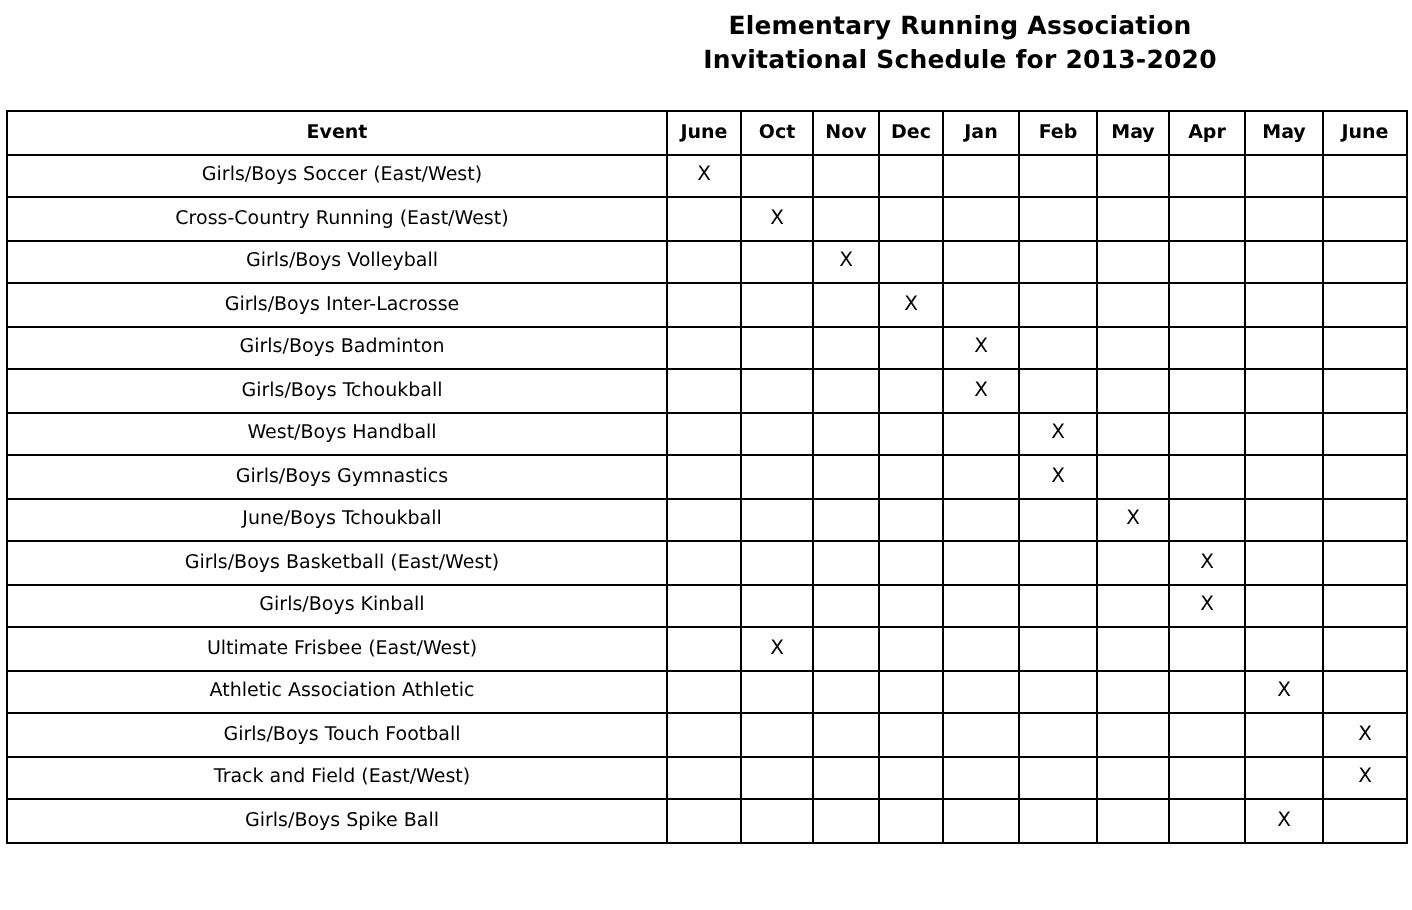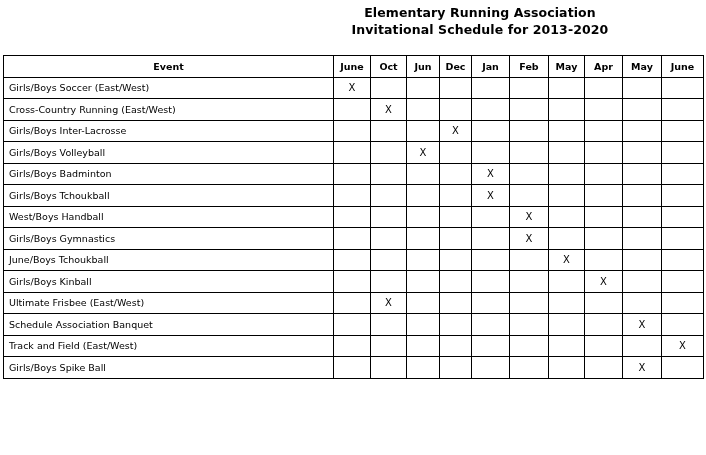--- a/index.html
+++ b/index.html
@@ -41,21 +41,21 @@
     padding: 0;
     font-size: 9.5px;
     white-space: nowrap;
     overflow: hidden;
   }
   table.schedule th {
     font-weight: bold;
     font-size: 9.5px;
   }
   table.schedule td.event {
-    text-align: left;
+    text-align: center;
     padding-left: 5px;
   }
   table.schedule td.mark {
     text-align: center;
     font-size: 10px;
   }
 </style>
 </head>
 <body>
 
@@ -76,21 +76,21 @@
     <col style="width:36px">
     <col style="width:38px">
     <col style="width:39px">
     <col style="width:42px">
   </colgroup>
   <thead>
     <tr id="header-row">
         <th>Event</th>
         <th>June</th>
         <th>Oct</th>
-        <th>Jun</th>
+        <th>Nov</th>
         <th>Dec</th>
         <th>Jan</th>
         <th>Feb</th>
         <th>May</th>
         <th>Apr</th>
         <th>May</th>
         <th>June</th>
       </tr>
   </thead>
   <tbody id="table-body">
@@ -114,46 +114,46 @@
         <td class="mark"></td>
         <td class="mark"></td>
         <td class="mark"></td>
         <td class="mark"></td>
         <td class="mark"></td>
         <td class="mark"></td>
         <td class="mark"></td>
         <td class="mark"></td>
       </tr>
       <tr>
+        <td class="event">Girls/Boys Volleyball</td>
+        <td class="mark"></td>
+        <td class="mark"></td>
+        <td class="mark">X</td>
+        <td class="mark"></td>
+        <td class="mark"></td>
+        <td class="mark"></td>
+        <td class="mark"></td>
+        <td class="mark"></td>
+        <td class="mark"></td>
+        <td class="mark"></td>
+      </tr>
+      <tr>
         <td class="event">Girls/Boys Inter-Lacrosse</td>
         <td class="mark"></td>
         <td class="mark"></td>
         <td class="mark"></td>
         <td class="mark">X</td>
         <td class="mark"></td>
         <td class="mark"></td>
         <td class="mark"></td>
         <td class="mark"></td>
         <td class="mark"></td>
         <td class="mark"></td>
       </tr>
       <tr>
-        <td class="event">Girls/Boys Volleyball</td>
-        <td class="mark"></td>
-        <td class="mark"></td>
-        <td class="mark">X</td>
-        <td class="mark"></td>
-        <td class="mark"></td>
-        <td class="mark"></td>
-        <td class="mark"></td>
-        <td class="mark"></td>
-        <td class="mark"></td>
-        <td class="mark"></td>
-      </tr>
-      <tr>
         <td class="event">Girls/Boys Badminton</td>
         <td class="mark"></td>
         <td class="mark"></td>
         <td class="mark"></td>
         <td class="mark"></td>
         <td class="mark">X</td>
         <td class="mark"></td>
         <td class="mark"></td>
         <td class="mark"></td>
         <td class="mark"></td>
@@ -205,20 +205,33 @@
         <td class="mark"></td>
         <td class="mark"></td>
         <td class="mark"></td>
         <td class="mark"></td>
         <td class="mark">X</td>
         <td class="mark"></td>
         <td class="mark"></td>
         <td class="mark"></td>
       </tr>
       <tr>
+        <td class="event">Girls/Boys Basketball (East/West)</td>
+        <td class="mark"></td>
+        <td class="mark"></td>
+        <td class="mark"></td>
+        <td class="mark"></td>
+        <td class="mark"></td>
+        <td class="mark"></td>
+        <td class="mark"></td>
+        <td class="mark">X</td>
+        <td class="mark"></td>
+        <td class="mark"></td>
+      </tr>
+      <tr>
         <td class="event">Girls/Boys Kinball</td>
         <td class="mark"></td>
         <td class="mark"></td>
         <td class="mark"></td>
         <td class="mark"></td>
         <td class="mark"></td>
         <td class="mark"></td>
         <td class="mark"></td>
         <td class="mark">X</td>
         <td class="mark"></td>
@@ -231,31 +244,44 @@
         <td class="mark"></td>
         <td class="mark"></td>
         <td class="mark"></td>
         <td class="mark"></td>
         <td class="mark"></td>
         <td class="mark"></td>
         <td class="mark"></td>
         <td class="mark"></td>
       </tr>
       <tr>
-        <td class="event">Schedule Association Banquet</td>
-        <td class="mark"></td>
-        <td class="mark"></td>
-        <td class="mark"></td>
-        <td class="mark"></td>
-        <td class="mark"></td>
-        <td class="mark"></td>
-        <td class="mark"></td>
-        <td class="mark"></td>
-        <td class="mark">X</td>
-        <td class="mark"></td>
+        <td class="event">Athletic Association Athletic</td>
+        <td class="mark"></td>
+        <td class="mark"></td>
+        <td class="mark"></td>
+        <td class="mark"></td>
+        <td class="mark"></td>
+        <td class="mark"></td>
+        <td class="mark"></td>
+        <td class="mark"></td>
+        <td class="mark">X</td>
+        <td class="mark"></td>
+      </tr>
+      <tr>
+        <td class="event">Girls/Boys Touch Football</td>
+        <td class="mark"></td>
+        <td class="mark"></td>
+        <td class="mark"></td>
+        <td class="mark"></td>
+        <td class="mark"></td>
+        <td class="mark"></td>
+        <td class="mark"></td>
+        <td class="mark"></td>
+        <td class="mark"></td>
+        <td class="mark">X</td>
       </tr>
       <tr>
         <td class="event">Track and Field (East/West)</td>
         <td class="mark"></td>
         <td class="mark"></td>
         <td class="mark"></td>
         <td class="mark"></td>
         <td class="mark"></td>
         <td class="mark"></td>
         <td class="mark"></td>

